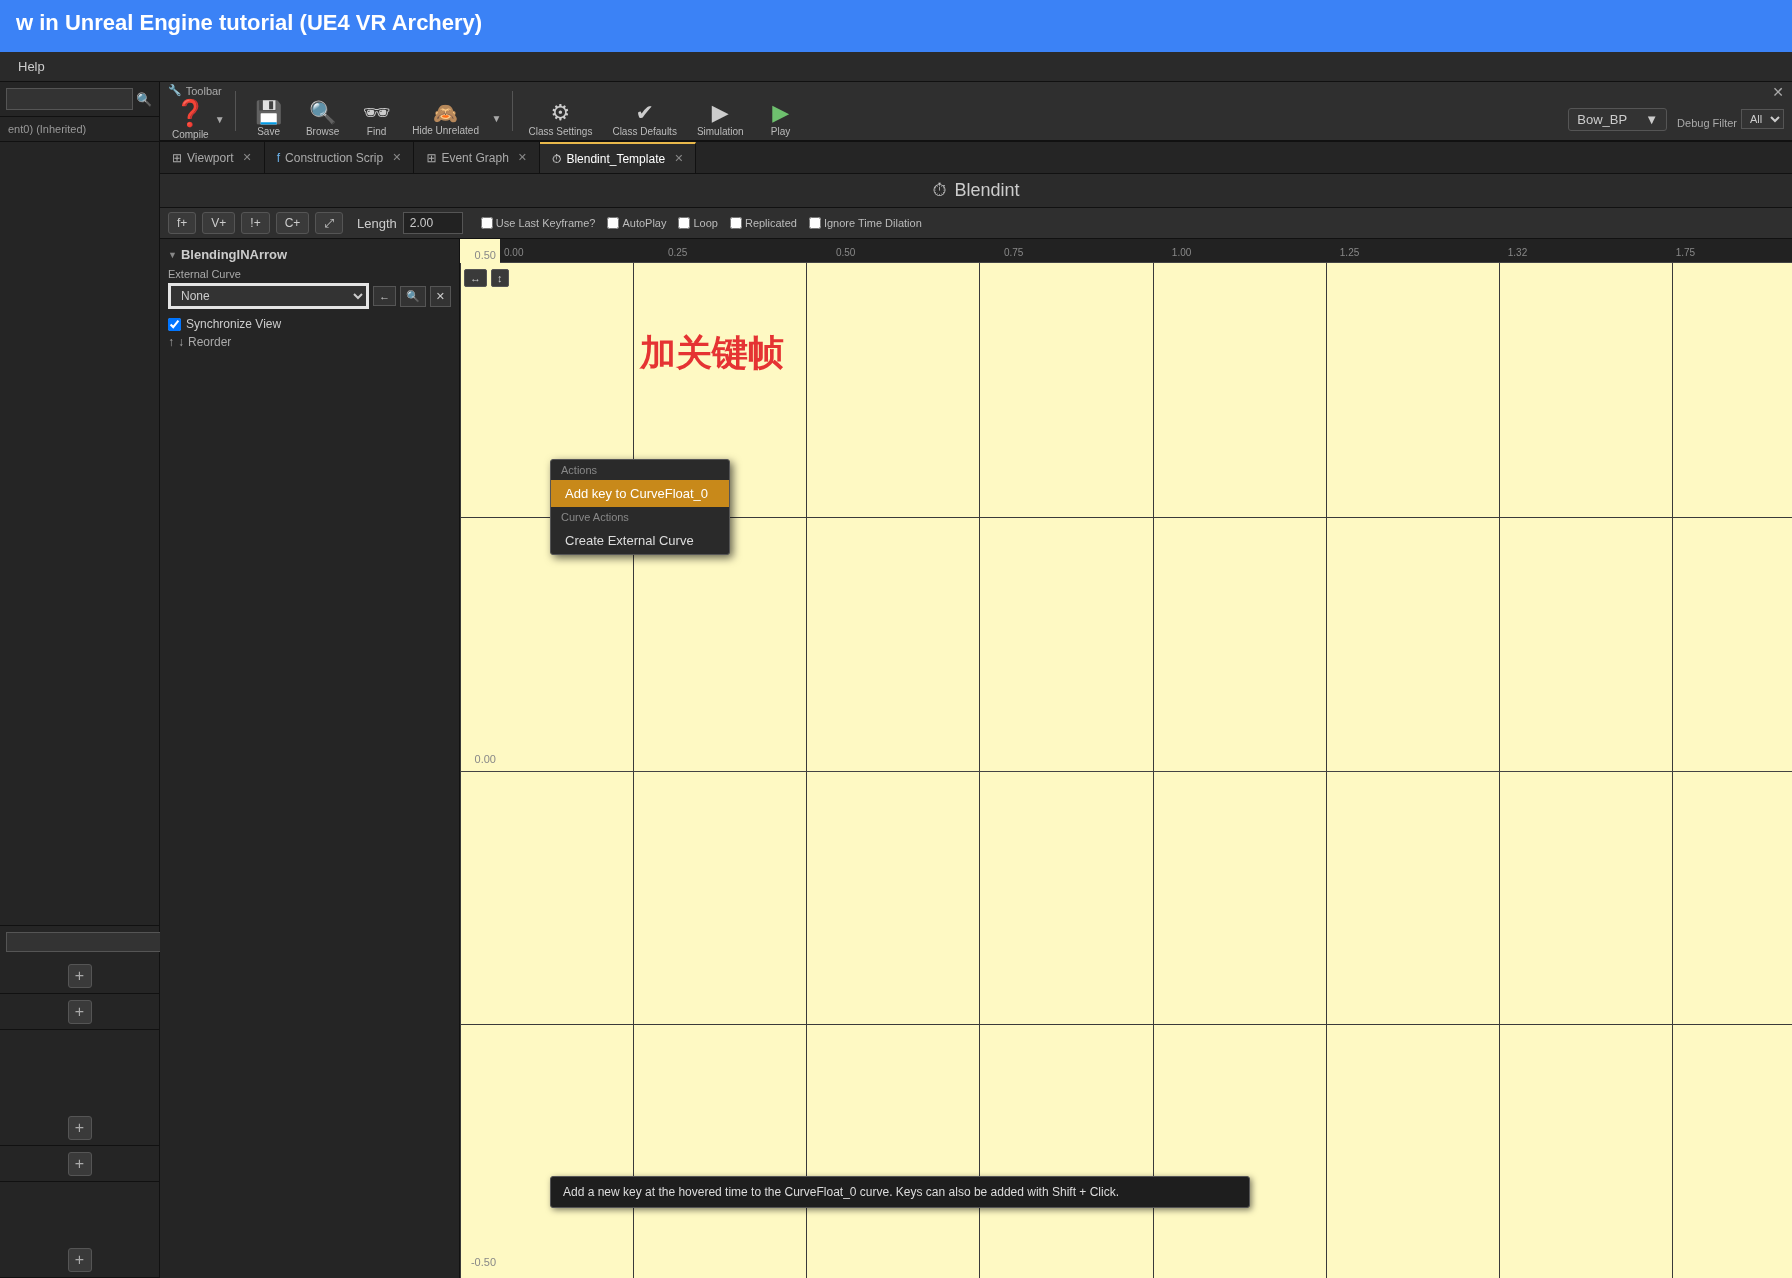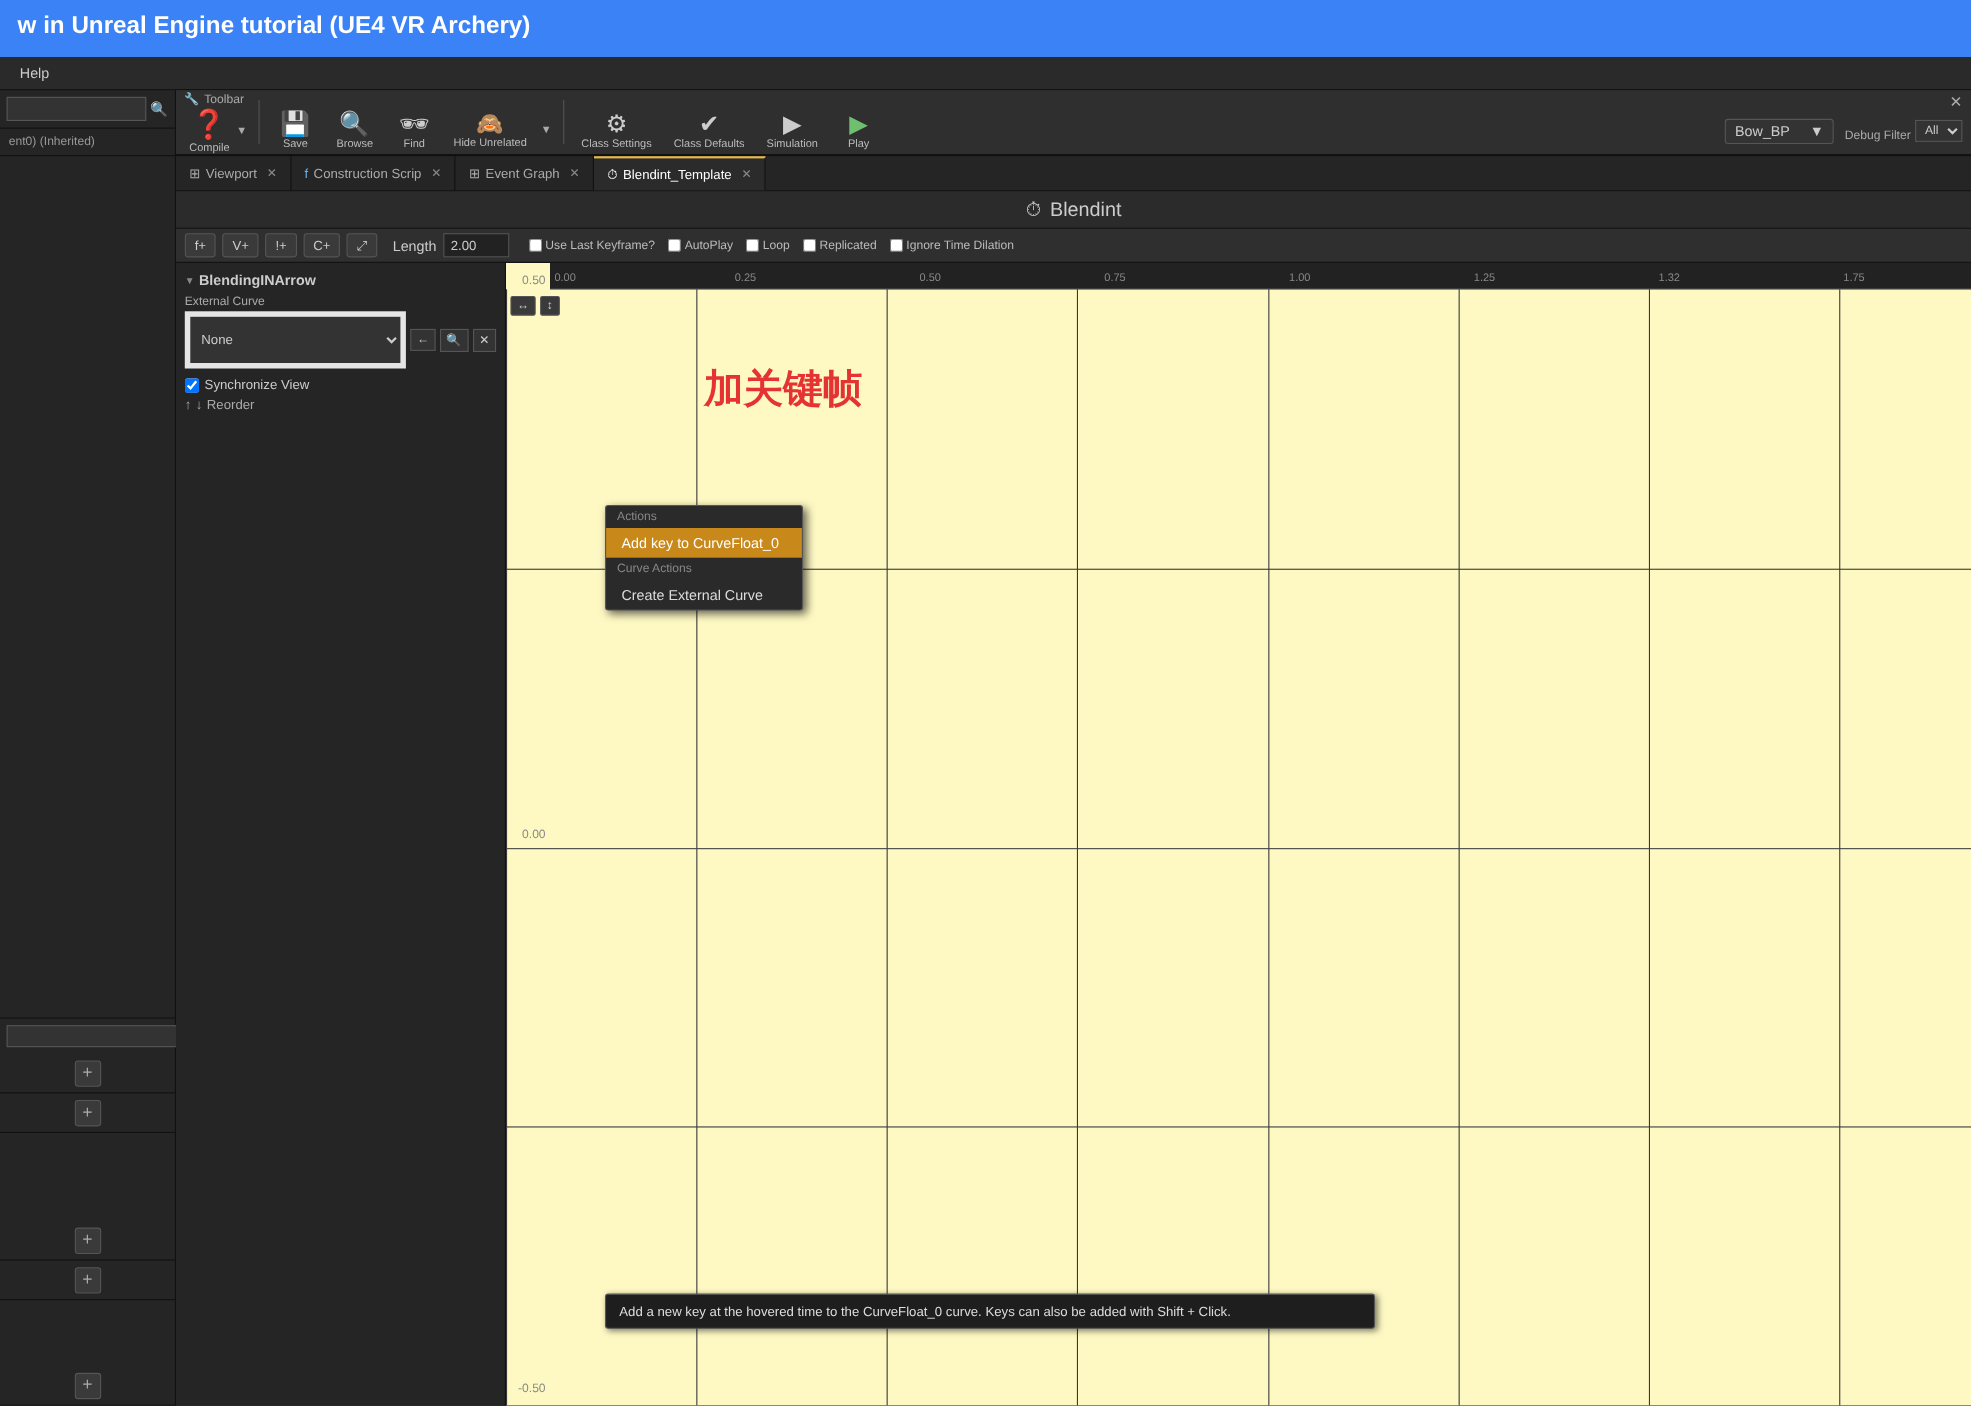--- a/index.html
+++ b/index.html
@@ -374,23 +374,23 @@
     }
     .curve-select-row {
       display: flex;
       align-items: center;
       gap: 4px;
       margin-bottom: 8px;
     }
     .curve-select {
       flex: 1;
       background: #333;
-      border: 5px solid #e5e5e5;
-      color: #ccc;
-      padding: 13px 6px;
+      border: 3px solid #e5e5e5;
+      color: #ccc;
+      padding: 2px 6px;
       font-size: 12px;
       outline: none;
     }
     .curve-select-icon-btn {
       background: #333;
       border: 1px solid #555;
       color: #ccc;
       padding: 3px 5px;
       cursor: pointer;
       font-size: 11px;

